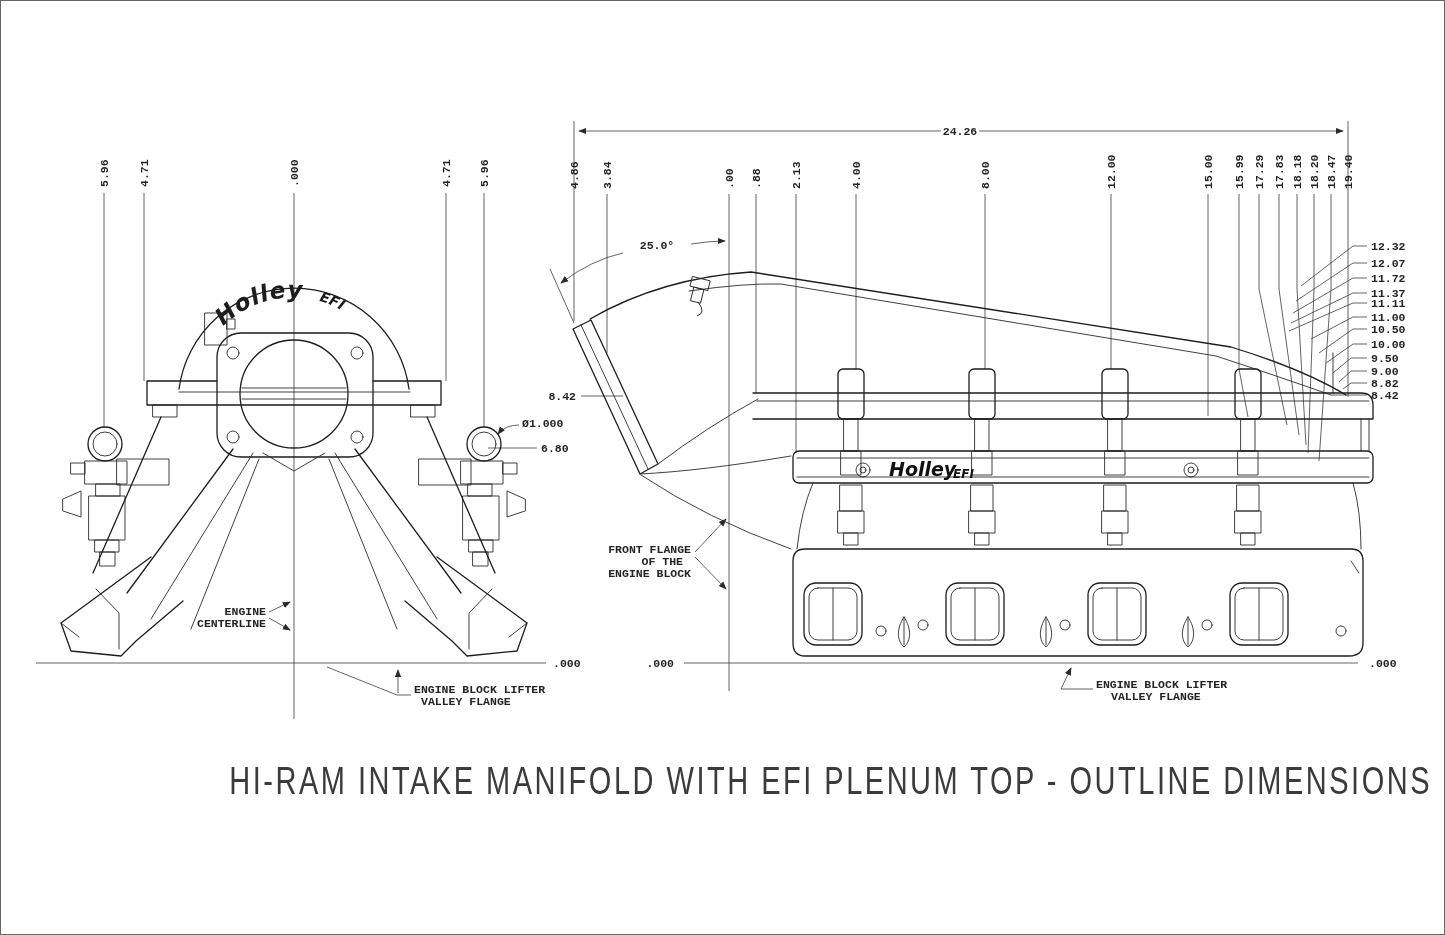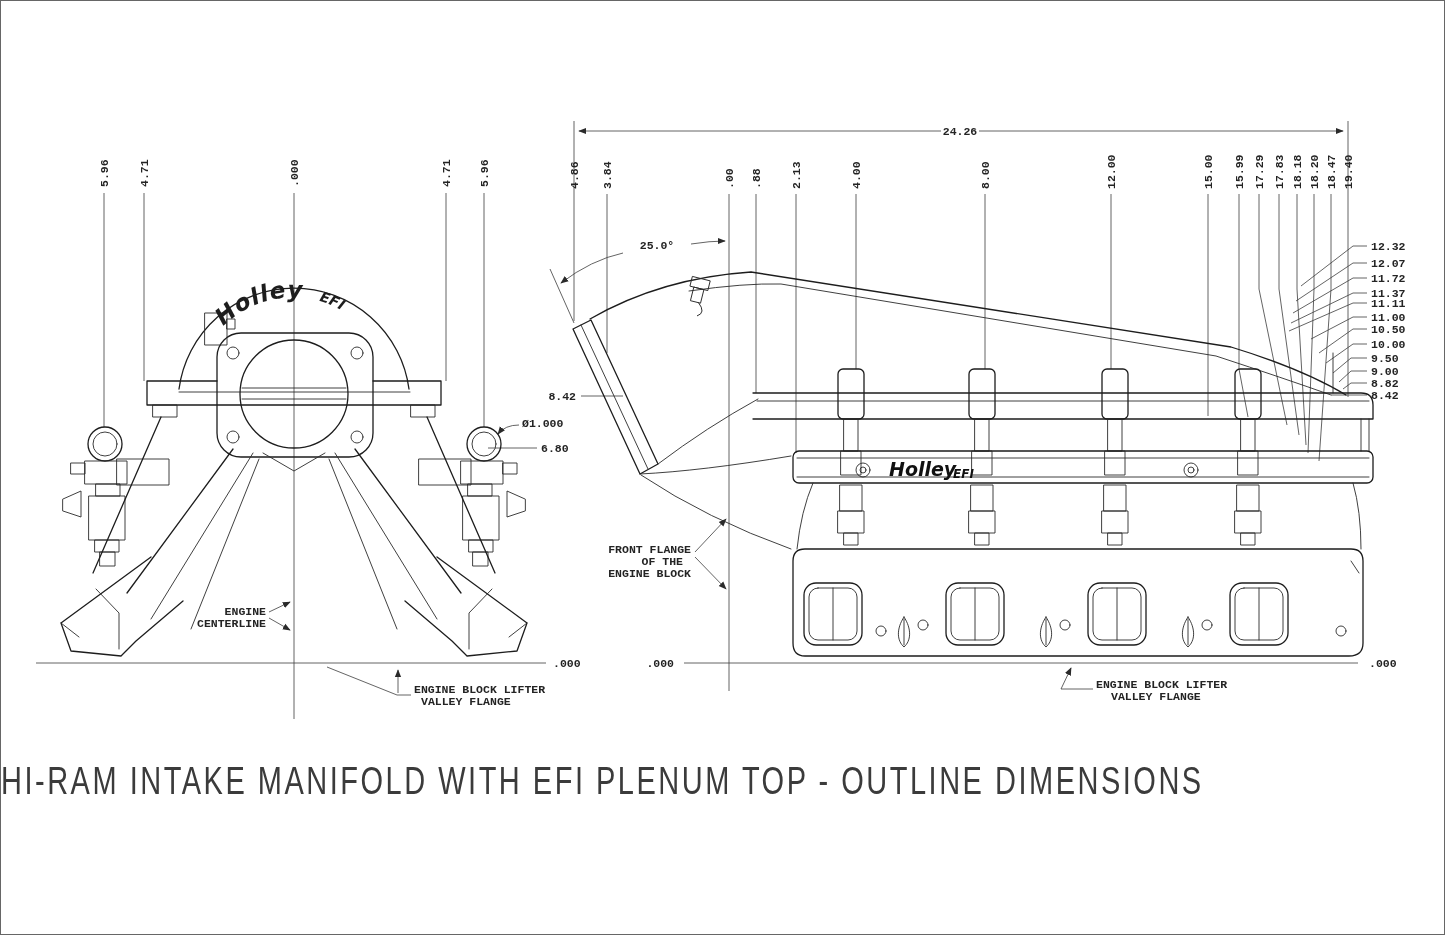--- a/index.html
+++ b/index.html
@@ -13,21 +13,21 @@
   .dim{font-family:"Liberation Mono","DejaVu Sans Mono",monospace;font-size:11.5px;
        font-weight:700;fill:#242424;letter-spacing:0px;}
   .logo-dome{font-family:"DejaVu Sans",sans-serif;font-style:italic;font-weight:700;
        font-size:23px;fill:#1d1d1d;letter-spacing:1px;}
   .logo-dome-efi{font-family:"DejaVu Sans",sans-serif;font-style:italic;font-weight:700;
        font-size:14px;fill:#1d1d1d;}
   .logo-rail{font-family:"DejaVu Sans",sans-serif;font-style:italic;font-weight:700;
        font-size:19px;fill:#111;}
   .logo-rail-efi{font-family:"DejaVu Sans",sans-serif;font-style:italic;font-weight:700;
        font-size:12px;fill:#111;}
-  #title-bar{position:absolute;left:0;right:0;top:764px;text-align:left;}
+  #title-bar{position:absolute;left:0;right:12px;top:764px;text-align:right;}
   #title-bar span{display:inline-block;font-family:"Liberation Sans",sans-serif;
        font-size:29px;font-weight:400;color:#3b3b3b;letter-spacing:2.5px;
        transform:scaleY(1.35);transform-origin:center;}
 </style>
 </head>
 <body>
 
 <div id="canvas">
 <svg width="1445" height="935" viewBox="0 0 1445 935">
   <defs>

